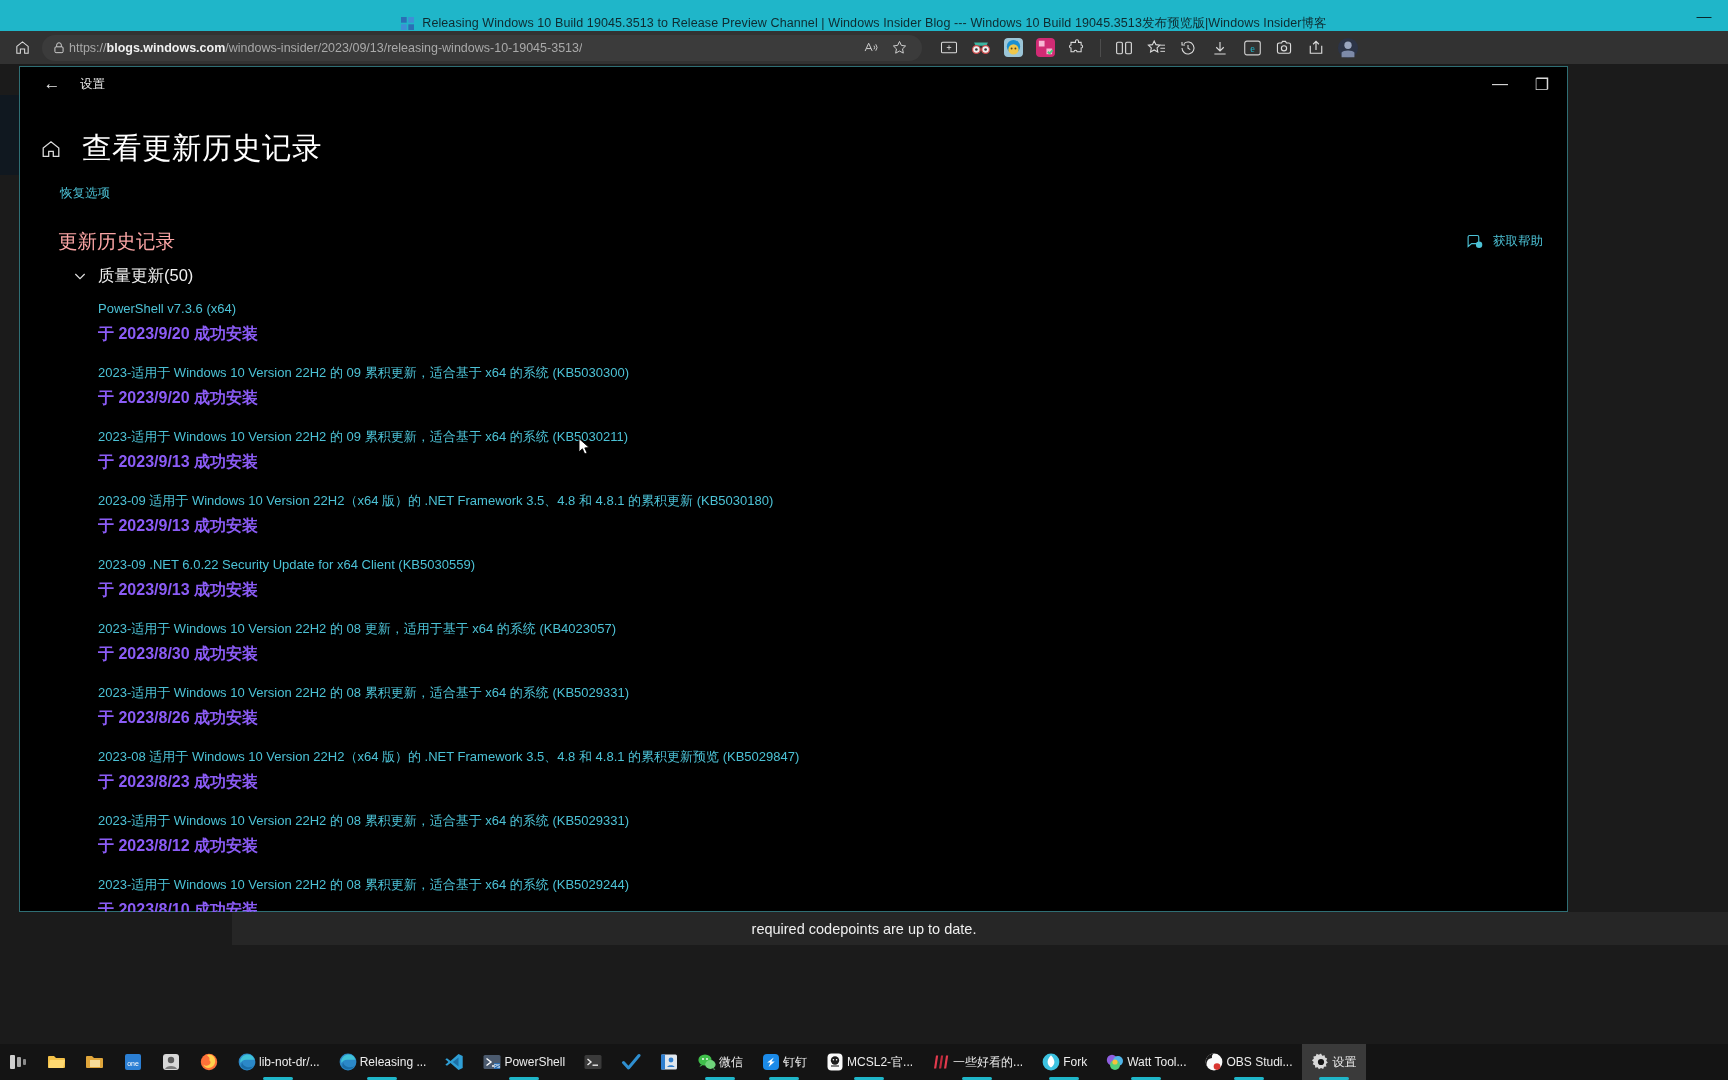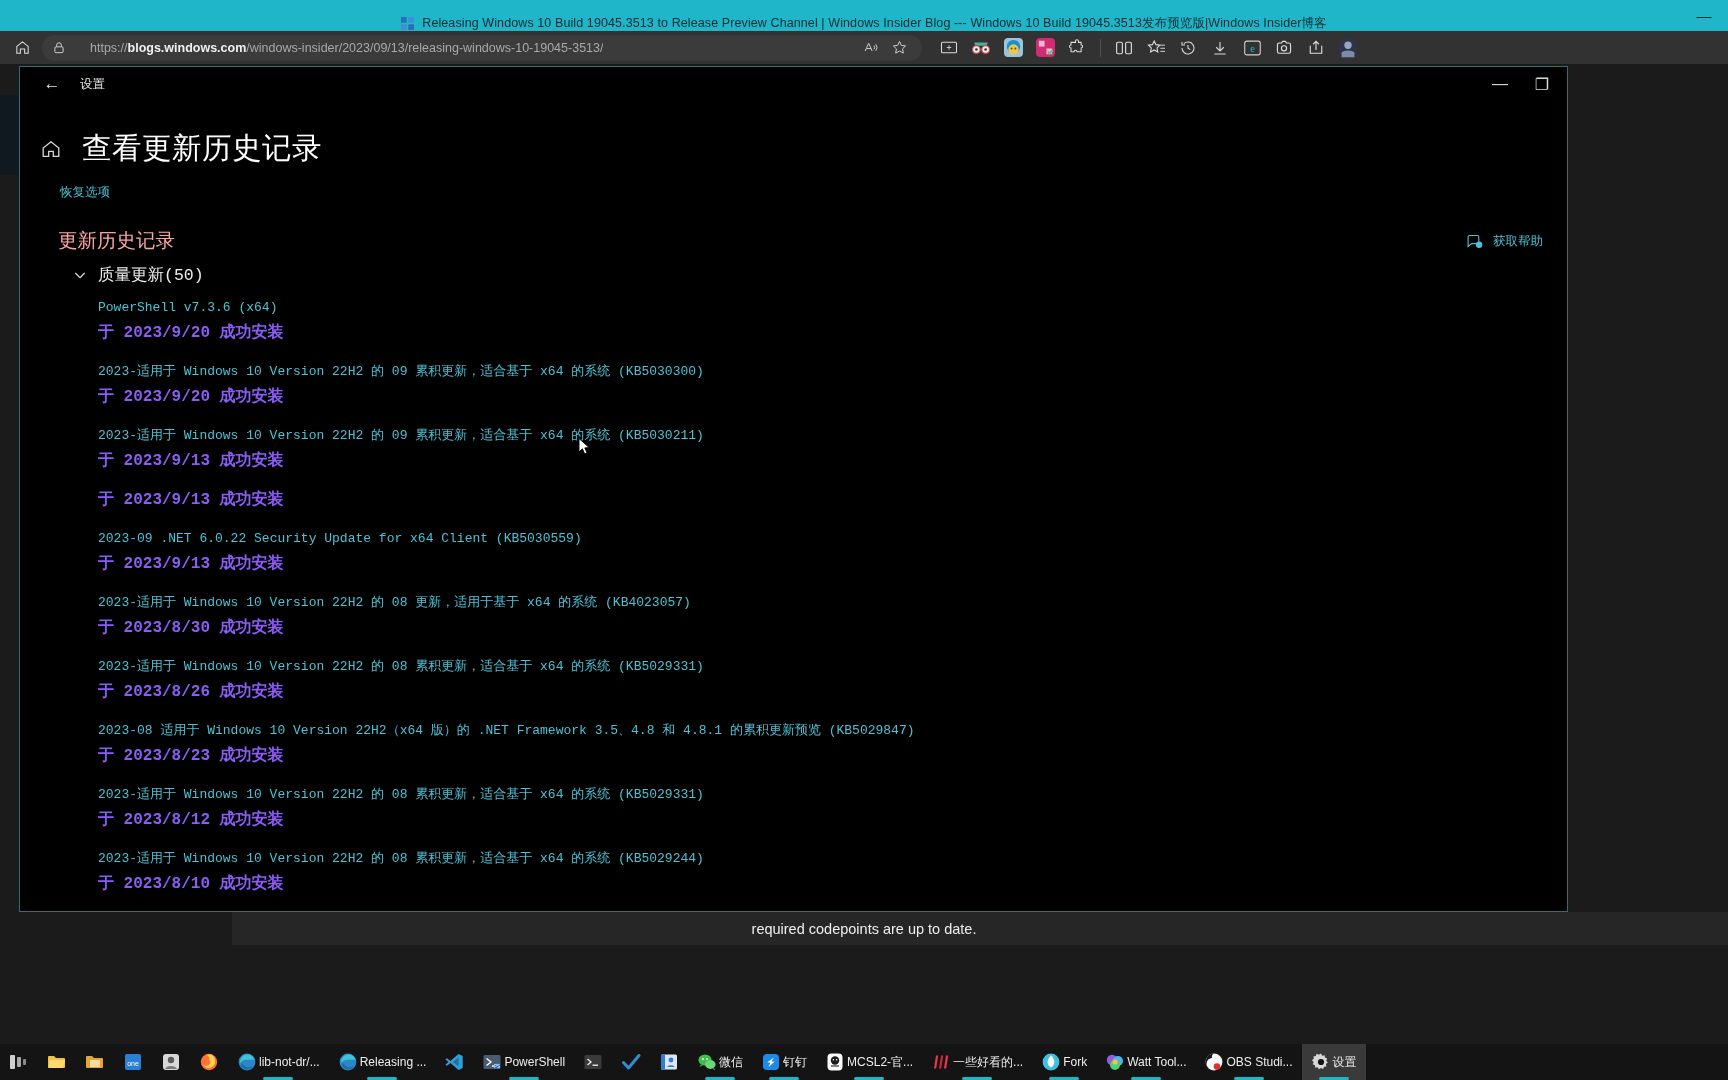--- a/index.html
+++ b/index.html
@@ -32,21 +32,21 @@
     position: absolute; left: 0; top: 31px; width: 1728px; height: 33px;
     background: #323232; display: flex; align-items: center; padding: 0 6px;
   }
   .tbar-btn {
     width: 32px; height: 28px; display: flex; align-items: center; justify-content: center;
     color: #dcdcdc; flex: 0 0 auto; border-radius: 4px;
   }
   .addressbar {
     flex: 0 0 auto; width: 880px; height: 26px; background: #3b3b3b;
     border-radius: 13px; display: flex; align-items: center; padding: 0 10px;
-    margin-left: 4px; gap: 24px; text-align: center;
+    margin-left: 4px; gap: 3px; text-align: center;
   }
   .addr-lock { width: 14px; height: 14px; color: #cfcfcf; display: block; }
   .addr-url { font-size: 12.5px; color: #a9a9a9; white-space: nowrap; overflow: hidden; }
   .addr-url b { color: #f0f0f0; font-weight: 700; }
   .addr-right { margin-left: auto; display: flex; align-items: center; gap: 2px; }
   .addr-ico { width: 26px; height: 22px; display: flex; align-items: center; justify-content: center; color: #cfcfcf; }
   .ext-row { display: flex; align-items: center; gap: 2px; margin-left: 12px; }
   .ext-ico {
     width: 30px; height: 26px; display: flex; align-items: center; justify-content: center;
     color: #dcdcdc; position: relative;
@@ -63,21 +63,21 @@
     height: 34px; display: flex; align-items: center; padding-left: 14px; position: relative;
   }
   .back-btn {
     width: 36px; height: 30px; display: flex; align-items: center; justify-content: center;
     color: #e6e6e6; font-size: 17px;
   }
   .settings-label { font-size: 12.5px; color: #e8e8e8; margin-left: 10px; }
   .win-ctrls { position: absolute; right: 4px; top: 0; display: flex; height: 34px; align-items: center; }
   .win-ctrl { width: 42px; height: 30px; display: flex; align-items: center; justify-content: center; color: #d8d8d8; }
 
-  .settings-body { padding: 0 0 0 20px; position: relative; height: 810px; font-family: Liberation Mono, monospace; }
+  .settings-body { padding: 0 0 0 20px; position: relative; height: 810px; }
 
   .page-title-row { display: flex; align-items: center; gap: 20px; margin-top: 28px; }
   .home-icon { width: 22px; height: 22px; color: #dcdcdc; display: block; }
   .page-title { font-size: 29.5px; color: #fff; font-weight: 400; letter-spacing: .5px; }
 
   .link { color: #4cc2d6; font-size: 12.5px; cursor: pointer; }
   .link-row { margin-top: 22px; margin-left: 20px; }
   .link-row.second { margin-top: 14px; }
 
   .help-row {
@@ -328,20 +328,21 @@
           </div>
           <div class="update-item">
             <div class="update-name">2023-适用于 Windows 10 Version 22H2 的 09 累积更新，适合基于 x64 的系统 (KB5030300)</div>
             <div class="update-status">于 2023/9/20 成功安装</div>
           </div>
           <div class="update-item">
             <div class="update-name">2023-适用于 Windows 10 Version 22H2 的 09 累积更新，适合基于 x64 的系统 (KB5030211)</div>
             <div class="update-status">于 2023/9/13 成功安装</div>
           </div>
           <div class="update-item">
+            <div class="update-name">2023-09 适用于 Windows 10 Version 22H2（x64 版）的 .NET Framework 3.5、4.8 和 4.8.1 的累积更新 (KB5030180)</div>
             <div class="update-status">于 2023/9/13 成功安装</div>
           </div>
           <div class="update-item">
             <div class="update-name">2023-09 .NET 6.0.22 Security Update for x64 Client (KB5030559)</div>
             <div class="update-status">于 2023/9/13 成功安装</div>
           </div>
           <div class="update-item">
             <div class="update-name">2023-适用于 Windows 10 Version 22H2 的 08 更新，适用于基于 x64 的系统 (KB4023057)</div>
             <div class="update-status">于 2023/8/30 成功安装</div>
           </div>

